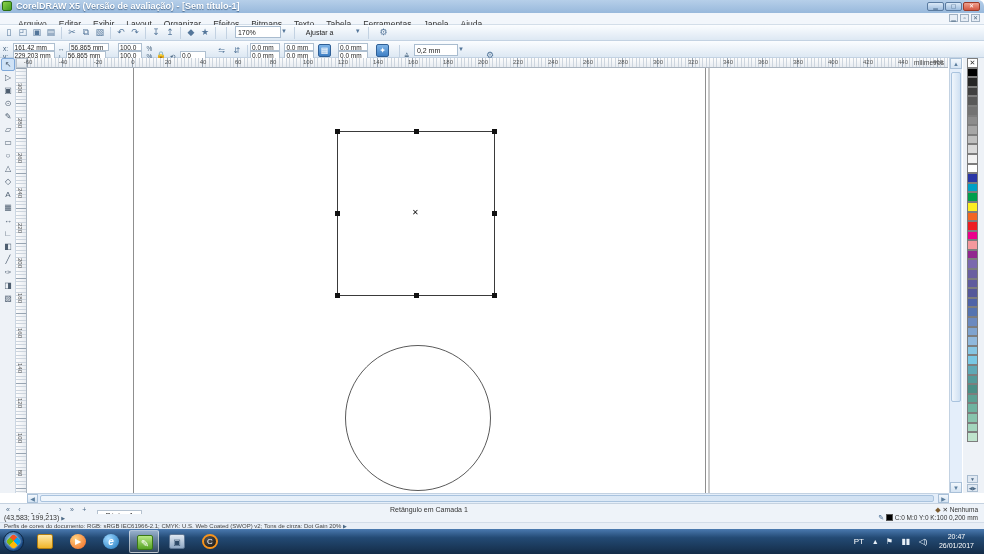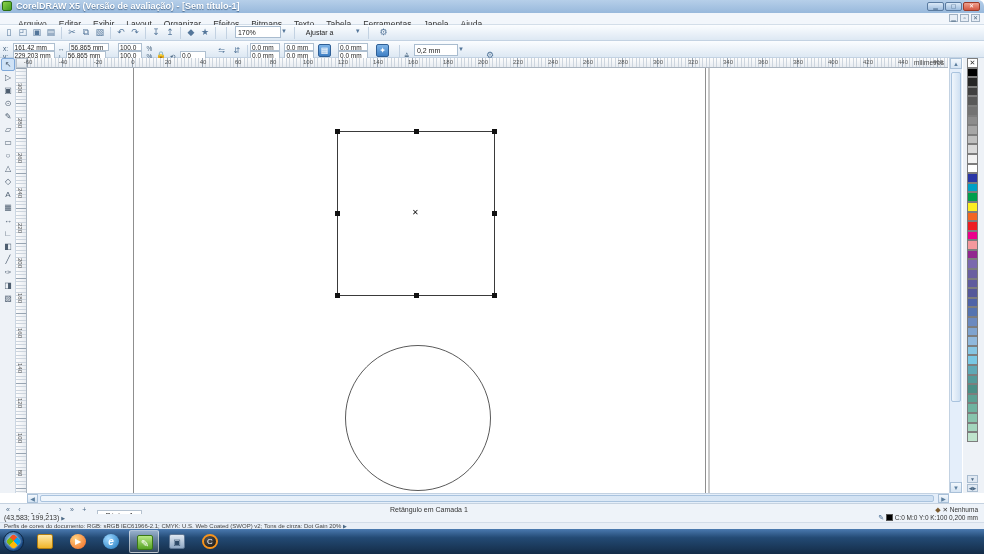--- a/index.html
+++ b/index.html
@@ -400,14 +400,25 @@
         <div class="appicon ai-windows-media-player">▶</div>
       </div><div class="taskbtn" style="left: 96px;">
         <div class="appicon ai-internet-explorer">e</div>
       </div><div class="taskbtn active" style="left: 129px;">
         <div class="appicon ai-coreldraw">✎</div>
       </div><div class="taskbtn" style="left: 162px;">
         <div class="appicon ai-corel-photo-paint">▣</div>
       </div><div class="taskbtn" style="left: 195px;">
         <div class="appicon ai-corel-connect">C</div>
       </div></span>
+  <div id="tray" class="abs">
+    <span id="tray-lang">PT</span>
+    <span class="tray-ic">▴</span>
+    <span class="tray-ic">⚑</span>
+    <span class="tray-ic">▮▮</span>
+    <span class="tray-ic">◁)</span>
+    <span id="clock">
+      <div>20:47</div>
+      <div>26/01/2017</div>
+    </span>
+  </div>
   
 </div>
 
 </body></html>

